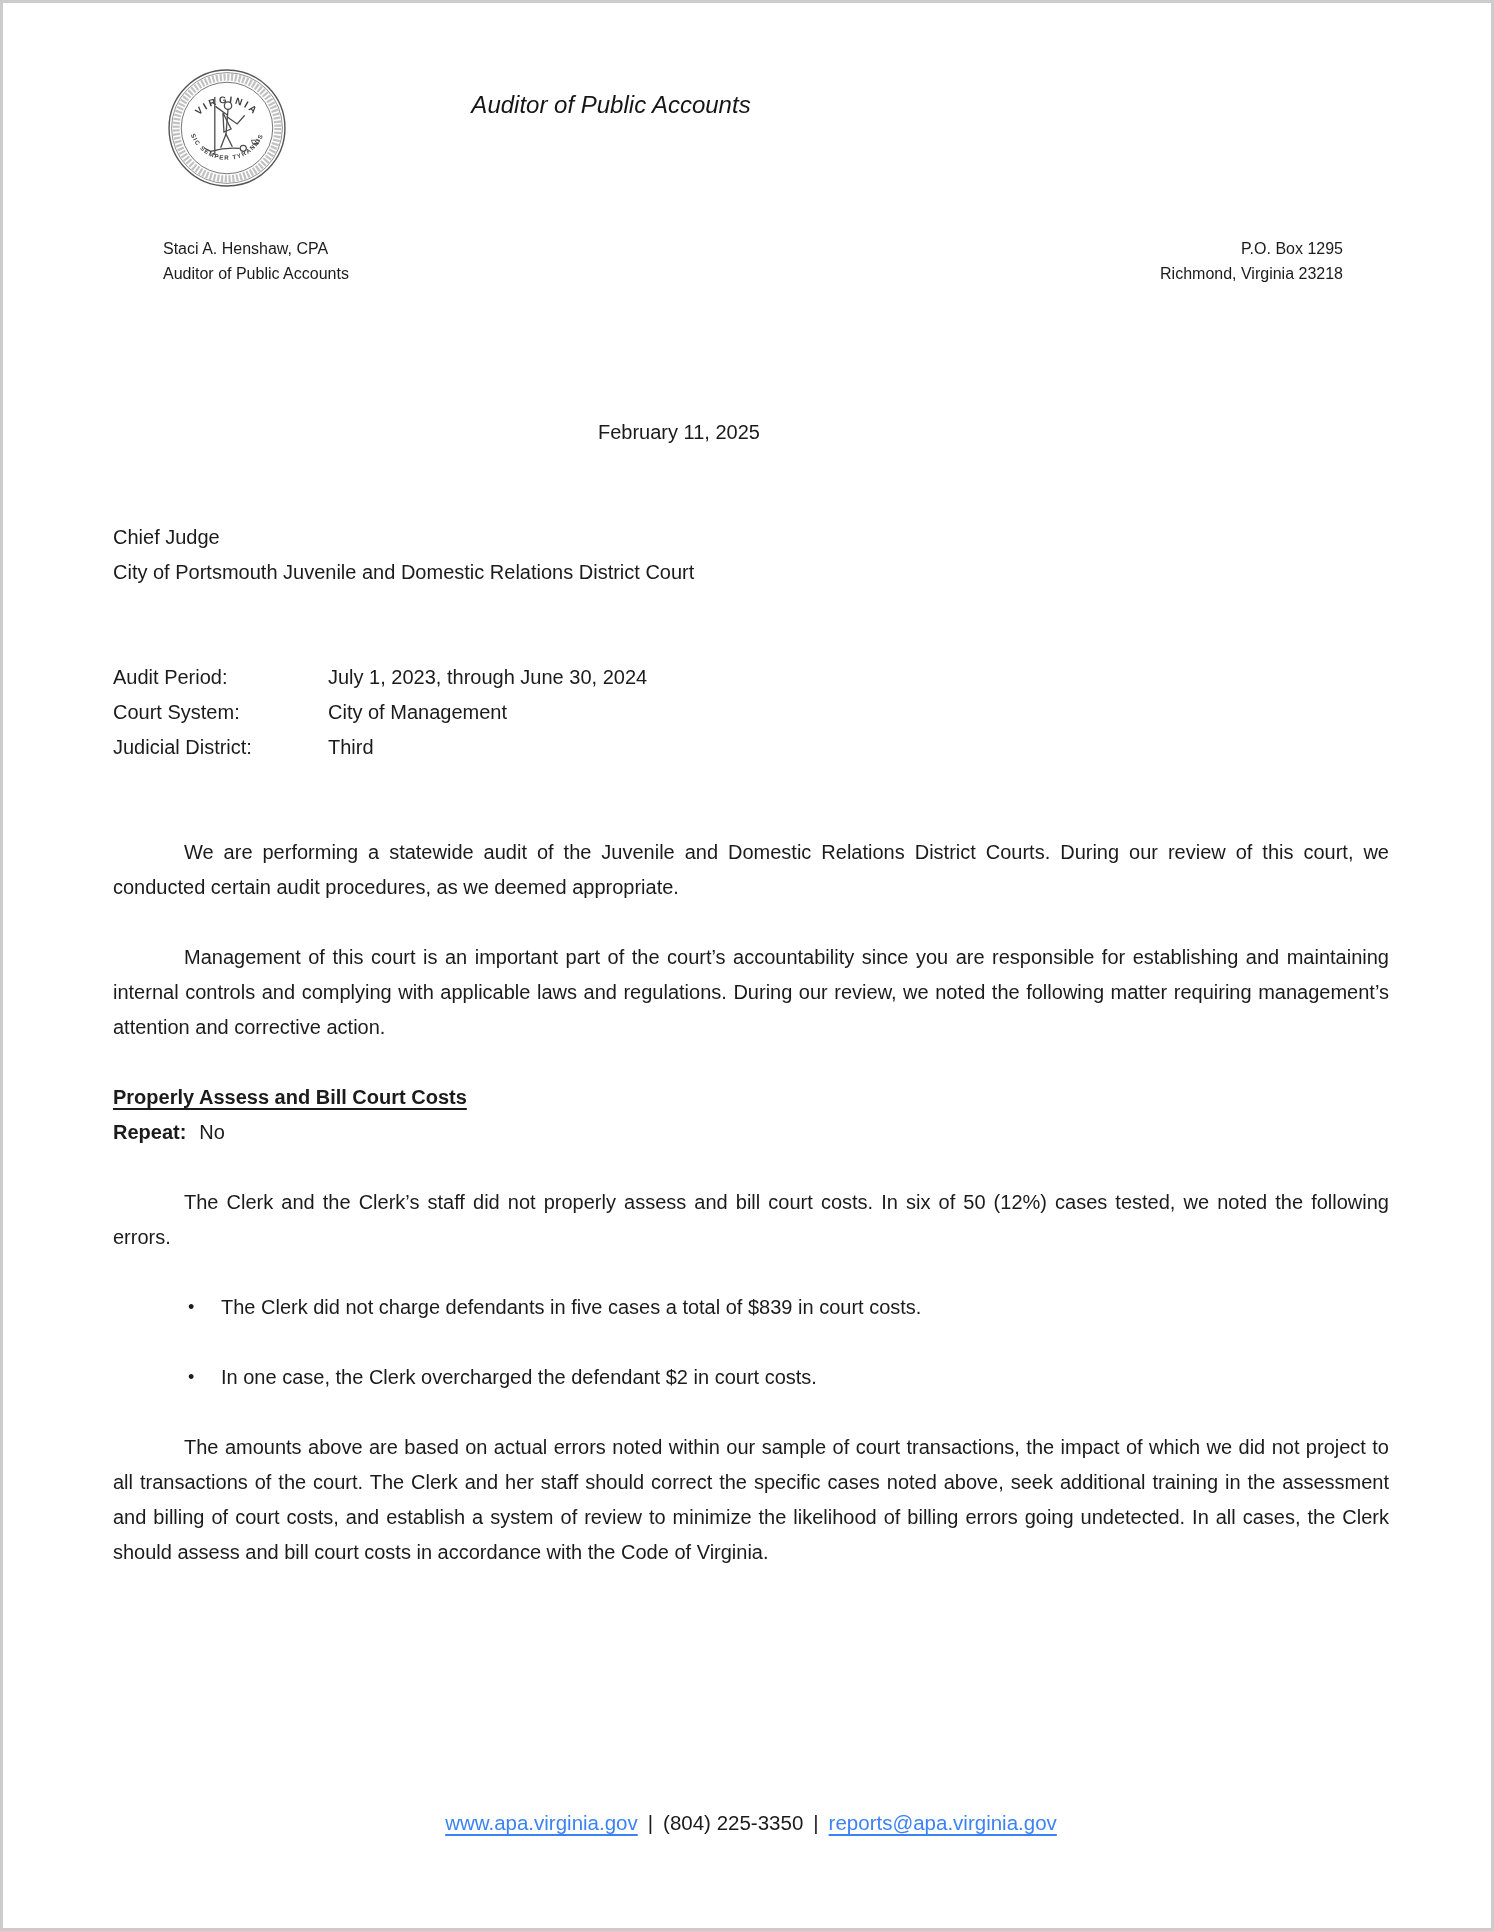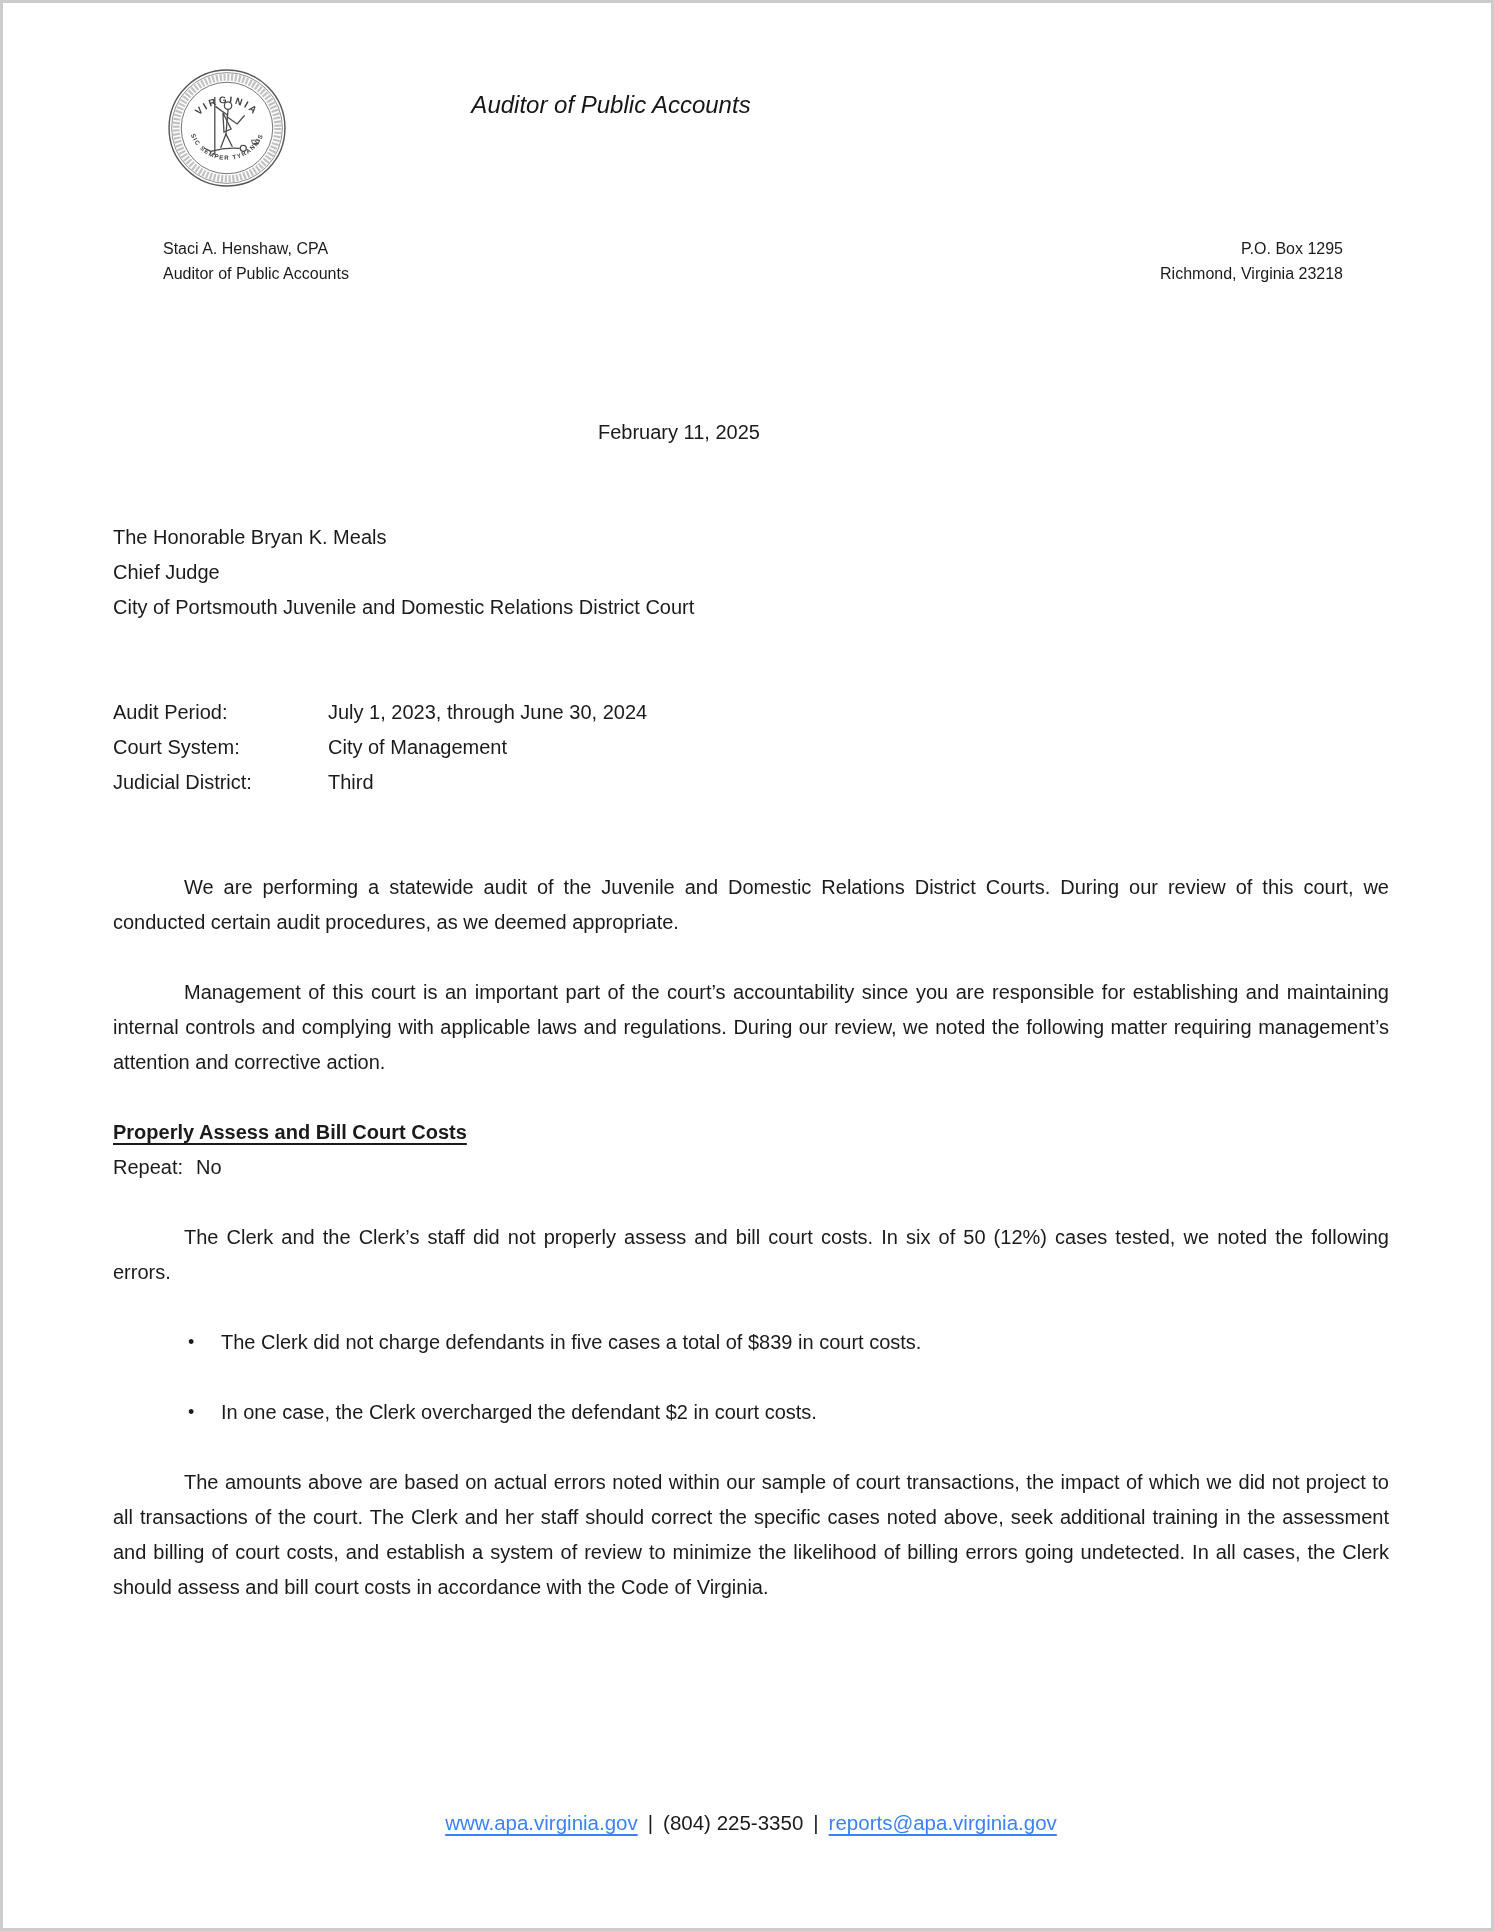--- a/index.html
+++ b/index.html
@@ -47,21 +47,21 @@
   .audit-row { display:grid; grid-template-columns:215px 1fr; }
   .para { margin:35px 0 0 0; text-align:justify; text-indent:71px; }
   .para.first { margin-top:70px; }
   .finding-heading { margin-top:35px; font-weight:700; }
   .finding-heading span {
     text-decoration:underline;
     text-decoration-thickness:2px;
     text-underline-offset:4px;
   }
   .repeat-line { margin-top:0; }
-  .repeat-label { font-weight:400; }
+  .repeat-label { font-weight:700; }
   .repeat-value { margin-left:13px; }
   .bullet { display:flex; margin:35px 0 0 75px; }
   .bullet .dot { width:33px; flex:0 0 33px; font-size:18px; }
   .bullet .btxt { flex:1; text-align:left; }
   
   .footer {
     position:absolute; left:110px; top:1802px; width:1276px;
     text-align:center; font-size:20.5px; line-height:35px; color:#1b1b1b;
   }
   .footer .link {
@@ -124,21 +124,20 @@
   <div class="contact-right">
     <div>P.O. Box 1295</div>
     <div>Richmond, Virginia 23218</div>
   </div>
 
   <div class="body-col">
 
     <div class="date-line">February 11, 2025</div>
 
     <div class="address">
-      <div>The Honorable Bryan K. Meals</div>
       <div>Chief Judge</div>
       <div>City of Portsmouth Juvenile and Domestic Relations District Court</div>
     </div>
 
     <div class="audit-block">
       <div class="audit-row">
         <div>Audit Period:</div>
         <div>July 1, 2023, through June 30, 2024</div>
       </div>
       <div class="audit-row">

